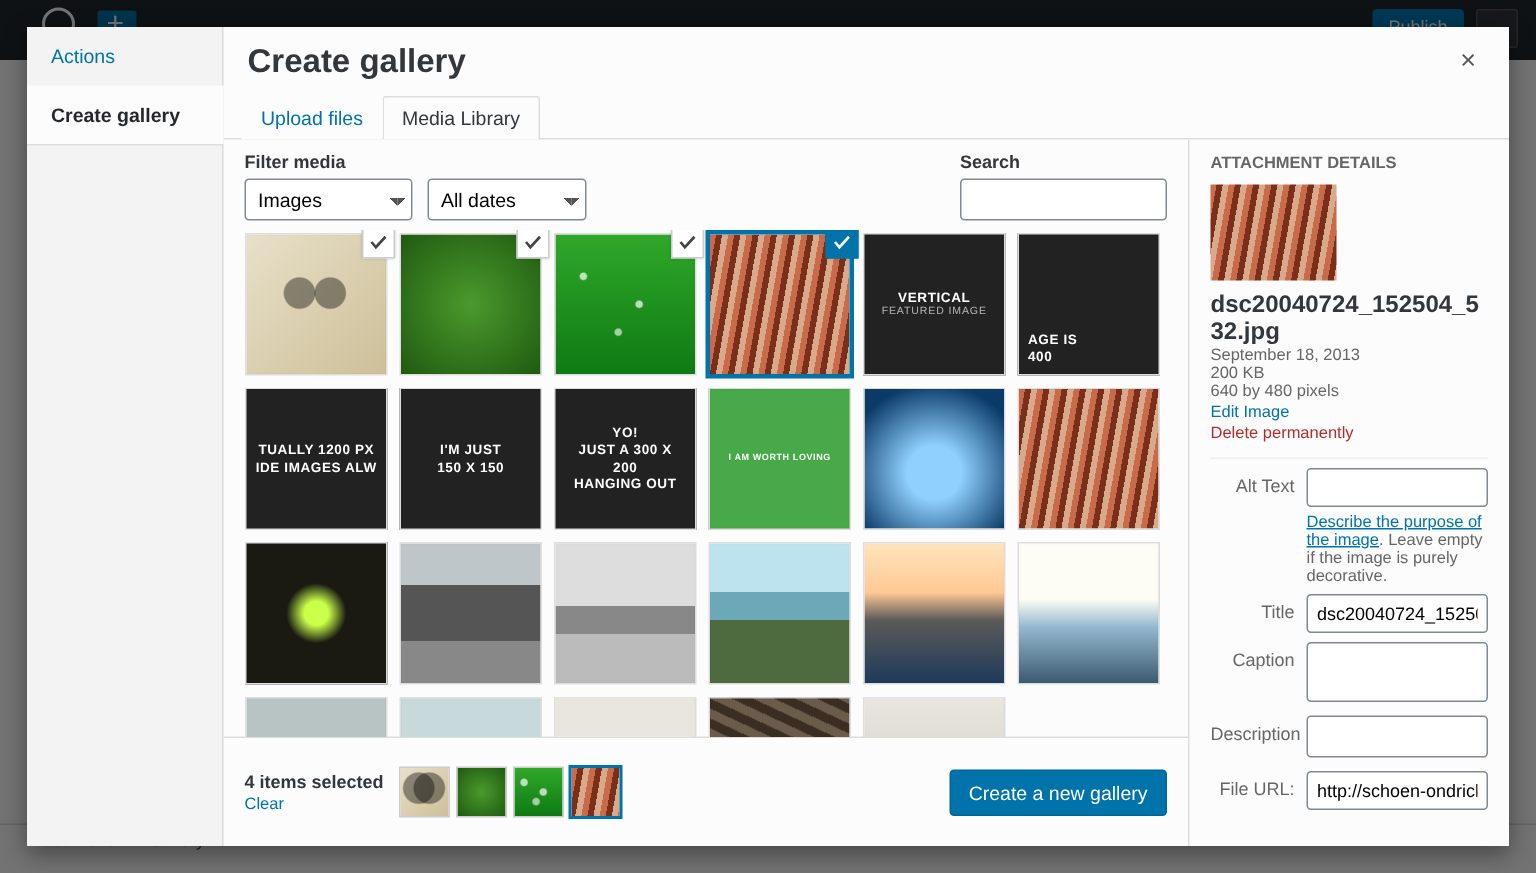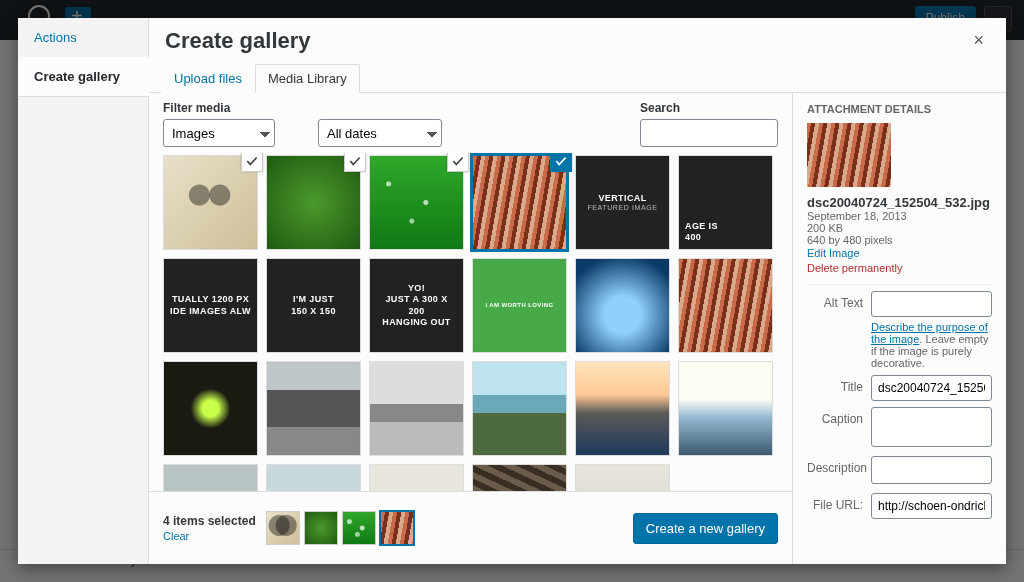--- a/index.html
+++ b/index.html
@@ -68,21 +68,21 @@
   .img-wind { background: linear-gradient(#b8c3c4 55%, #7a8d74 55%); }
   .img-coast { background: linear-gradient(#c7d9da 30%, #5c8b8a 50%, #3b5d59 100%); }
   .img-beach { background: linear-gradient(#e9e7dd 30%, #8b8d7a 50%, #4a6a72 100%); }
   .img-rail { background: repeating-linear-gradient(25deg, #6b5b4a 0 6px, #3a2d22 6px 12px); }
   .img-flower { background: radial-gradient(circle at 70% 65%, #f0a020 14px, transparent 15px), linear-gradient(#e9e6de, #cfcabc); }
   .img-triforce { background: radial-gradient(circle at 50% 50%, #caff4a 8px, transparent 20px), #1a1a12; }
 
   .sidebar { width: 214px; border-left: 1px solid #ddd; padding: 10px 14px 0; overflow: auto; font-size: 12px; }
   .sidebar h3 { font-size: 11px; font-weight: 600; text-transform: uppercase; color: #666; margin-bottom: 8px; }
   .sidebar .preview { width: 84px; height: 64px; margin-bottom: 8px; }
-  .sidebar .meta strong { display: block; font-size: 13px; word-break: break-all; }
+  .sidebar .meta strong { display: block; font-size: 16px; word-break: break-all; }
   .sidebar .meta div { font-size: 11px; color: #666; }
   .sidebar .link { color: #0073aa; font-size: 11px; cursor: pointer; }
   .sidebar .danger { color: #b32d2e; font-size: 11px; cursor: pointer; display: block; margin-top: 2px; }
   .sidebar hr { border: none; border-top: 1px solid #eee; margin: 10px 0 6px; }
   .form-row { display: flex; align-items: flex-start; gap: 8px; margin-bottom: 6px; }
   .form-row .lab { width: 56px; text-align: right; font-size: 12px; color: #666; padding-top: 5px; }
   .form-row .field { flex: 1; }
   .form-row input { width: 100%; height: 26px; border: 1px solid #7e8993; border-radius: 3px; padding: 2px 6px; font-size: 12px; }
   .form-row textarea { width: 100%; height: 40px; border: 1px solid #7e8993; border-radius: 3px; padding: 4px 6px; font-size: 12px; resize: none; }
   .alt-help { font-size: 11px; color: #666; margin-top: 4px; }
@@ -135,21 +135,21 @@
       <div class="content-row">
         <div class="browser">
 
           <div class="toolbar">
             <div class="filter-col">
               <label>Filter media</label>
               <div style="display:flex; gap:10px;">
                 <select style="width:112px;">
                   <option>Images</option>
                 </select>
-                <select style="width:124px;margin-left:33px;">
+                <select style="width:106px;">
                   <option>All dates</option>
                 </select>
               </div>
             </div>
             <div class="flex-spacer"></div>
             <div class="filter-col search-col">
               <label>Search</label>
               <input type="text" value="" style="">
             </div>
           </div>

